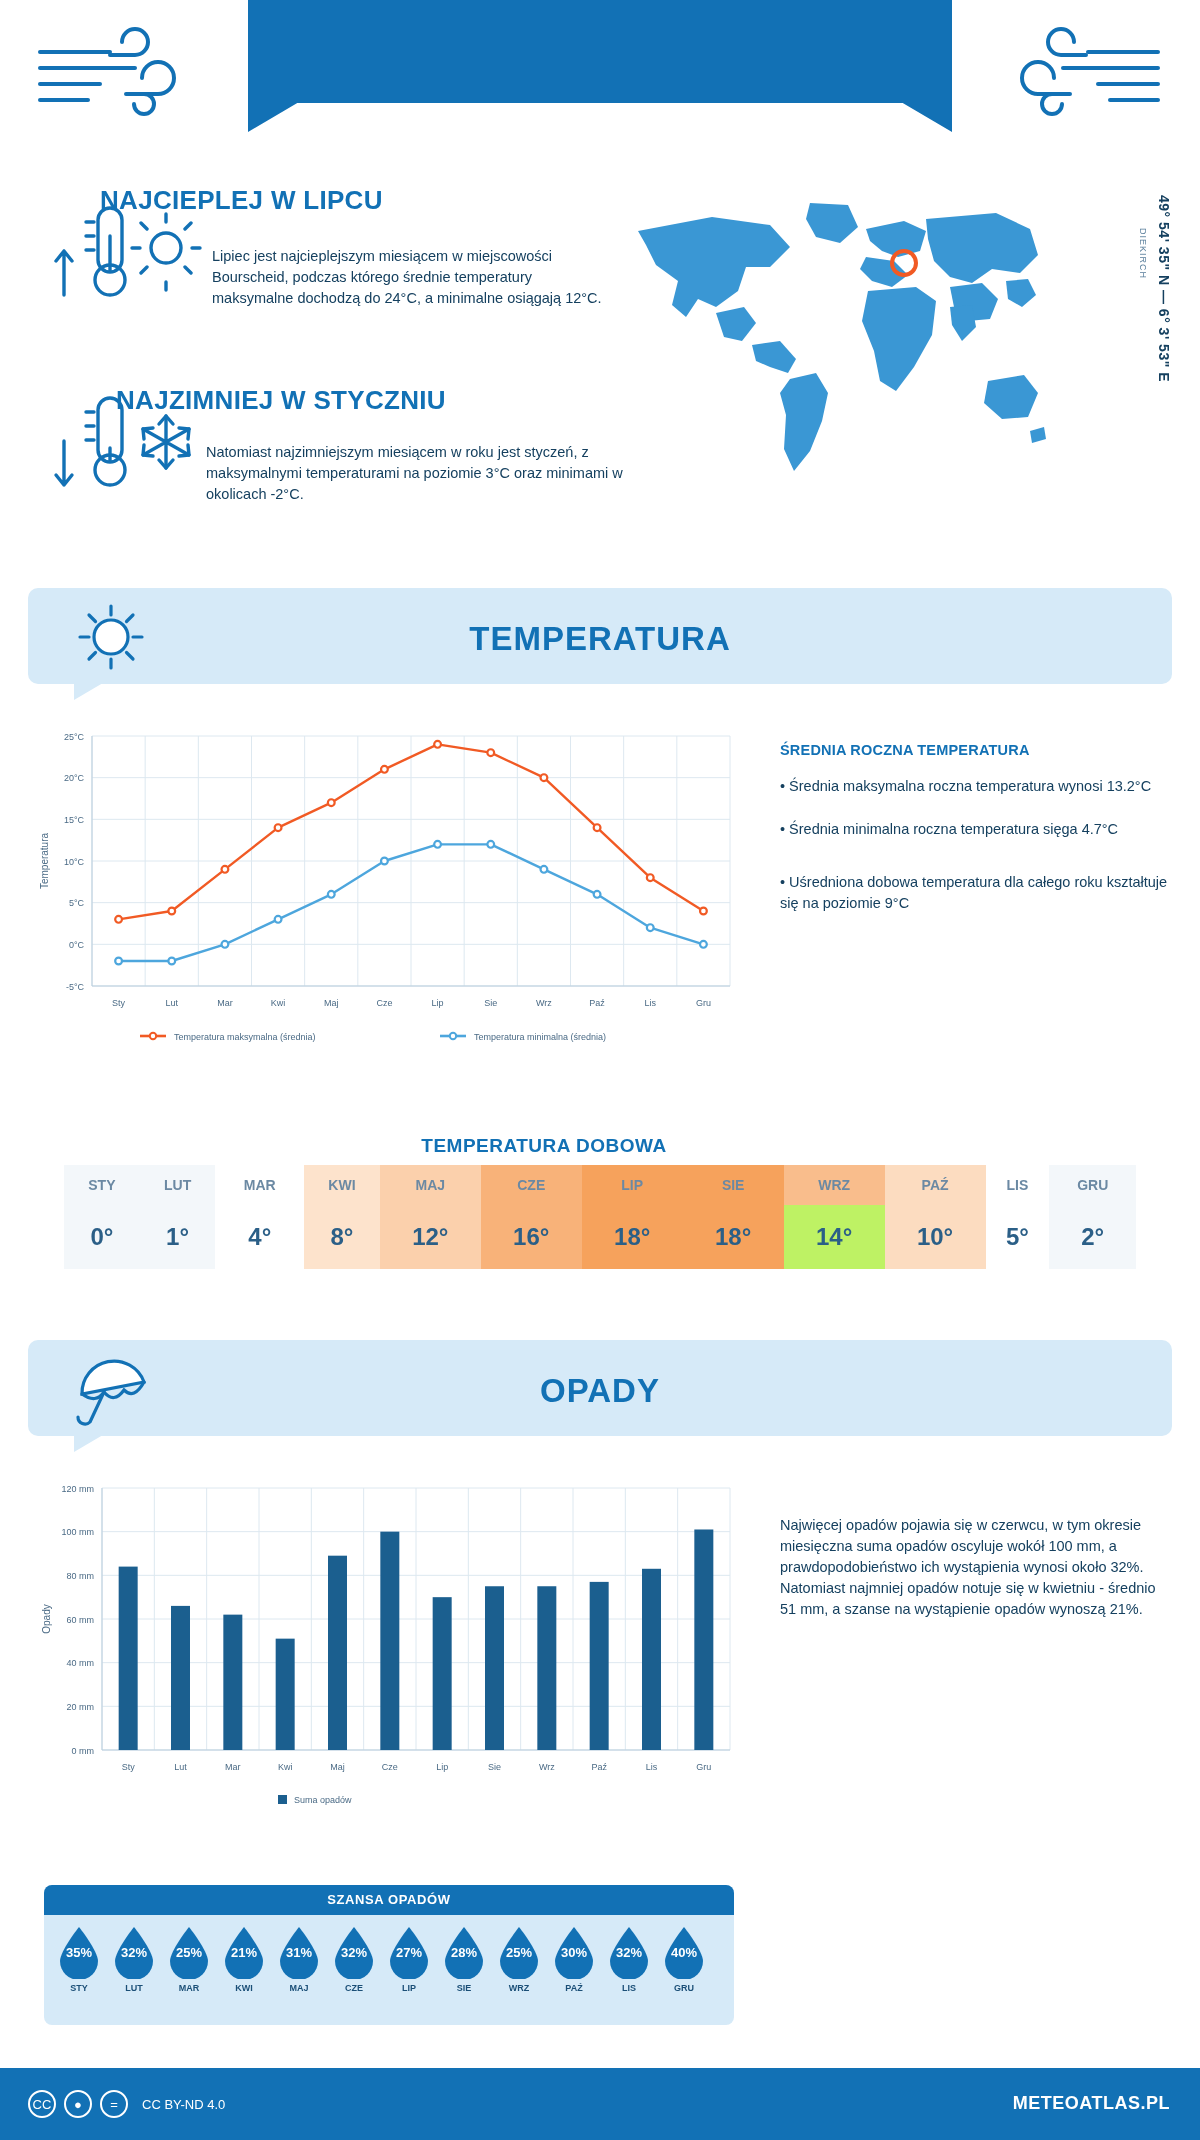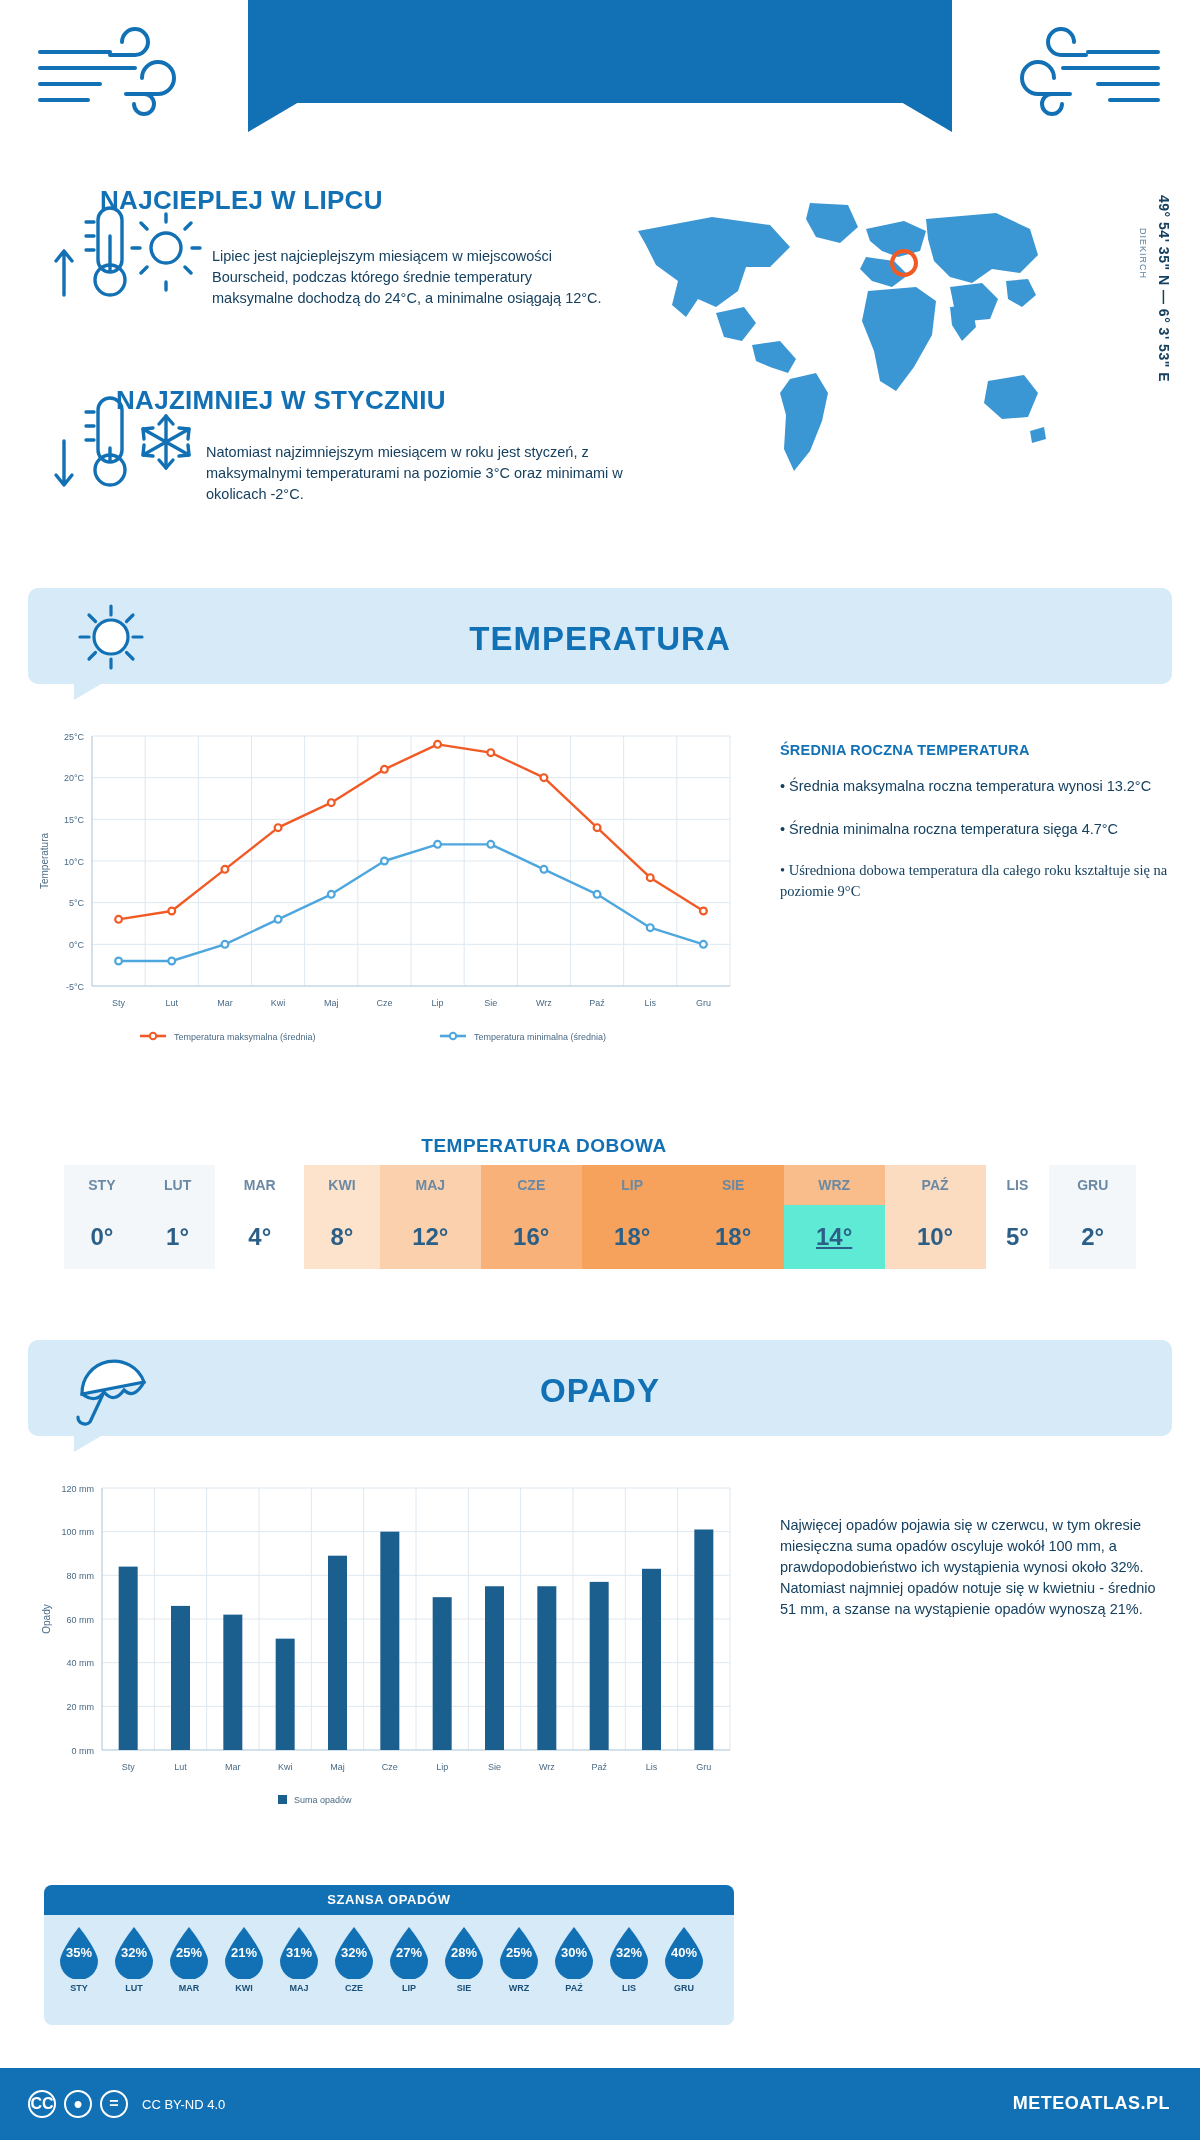--- a/index.html
+++ b/index.html
@@ -213,22 +213,22 @@
   .footer-lic {
     position: absolute;
     left: 28px; top: 22px;
     display: flex; align-items: center; gap: 8px;
   }
   .lic-circle {
     width: 28px; height: 28px;
     border-radius: 50%;
     border: 2px solid #ffffff;
     color: #ffffff;
-    font-size: 16px;
-    font-weight: bold;
+    font-size: 13px;
+    font-weight: normal;
     display: flex; align-items: center; justify-content: center;
   }
   .footer-lic-text {
     color: #ffffff; font-size: 13px; margin-left: 6px;
   }
   .footer-brand {
     position: absolute;
     right: 30px; top: 25px;
     color: #ffffff;
     font-size: 18px;
@@ -426,21 +426,21 @@
         <line x1="410" x2="436" y1="318" y2="318" stroke="#4da6dd" stroke-width="2.6"></line>
         <circle cx="423" cy="318" r="3.2" fill="#fff" stroke="#4da6dd" stroke-width="2"></circle>
         <text x="444" y="322" class="axis-label" fill="#15405f">Temperatura minimalna (średnia)</text>
       </svg>
   </div>
 
   <div style="position:absolute; left:780px; top:742px; width:390px;">
     <div class="side-head">ŚREDNIA ROCZNA TEMPERATURA</div>
     <div class="side-p" style="margin-top:18px;">• Średnia maksymalna roczna temperatura wynosi 13.2°C</div>
     <div class="side-p" style="margin-top:22px;">• Średnia minimalna roczna temperatura sięga 4.7°C</div>
-    <div class="side-p" style="margin-top:20px;font-family:Liberation Serif, serif;">• Uśredniona dobowa temperatura dla całego roku kształtuje się na poziomie 9°C</div>
+    <div class="side-p" style="margin-top:32px;">• Uśredniona dobowa temperatura dla całego roku kształtuje się na poziomie 9°C</div>
   </div>
 
   <div class="dt-title" style="top:1135px;">TEMPERATURA DOBOWA</div>
   <table class="dt-table">
     <thead>
         <tr id="dtHead">
           <th style="background: rgb(243, 247, 250);">STY</th>
           <th style="background: rgb(243, 247, 250);">LUT</th>
           <th style="background: rgb(255, 255, 255);">MAR</th>
           <th style="background: rgb(253, 227, 204);">KWI</th>
@@ -457,21 +457,21 @@
     <tbody>
         <tr id="dtBody">
           <td style="background: rgb(243, 247, 250);">0°</td>
           <td style="background: rgb(243, 247, 250);">1°</td>
           <td style="background: rgb(255, 255, 255);">4°</td>
           <td style="background: rgb(253, 227, 204);">8°</td>
           <td style="background: rgb(251, 208, 172);">12°</td>
           <td style="background: rgb(248, 178, 121);">16°</td>
           <td style="background: rgb(246, 162, 92);">18°</td>
           <td style="background: rgb(246, 162, 92);">18°</td>
-          <td style="background: #5eead4; text-decoration: underline;">14°</td>
+          <td style="background: #bef264;">14°</td>
           <td style="background: rgb(252, 220, 192);">10°</td>
           <td style="background: rgb(255, 255, 255);">5°</td>
           <td style="background: rgb(243, 247, 250);">2°</td>
         </tr>
       </tbody>
   </table>
 
   <div class="banner" style="top:1340px;">
     <div class="banner-tail"></div>
     <svg class="banner-icon" width="78" height="78" viewBox="0 0 78 78">

